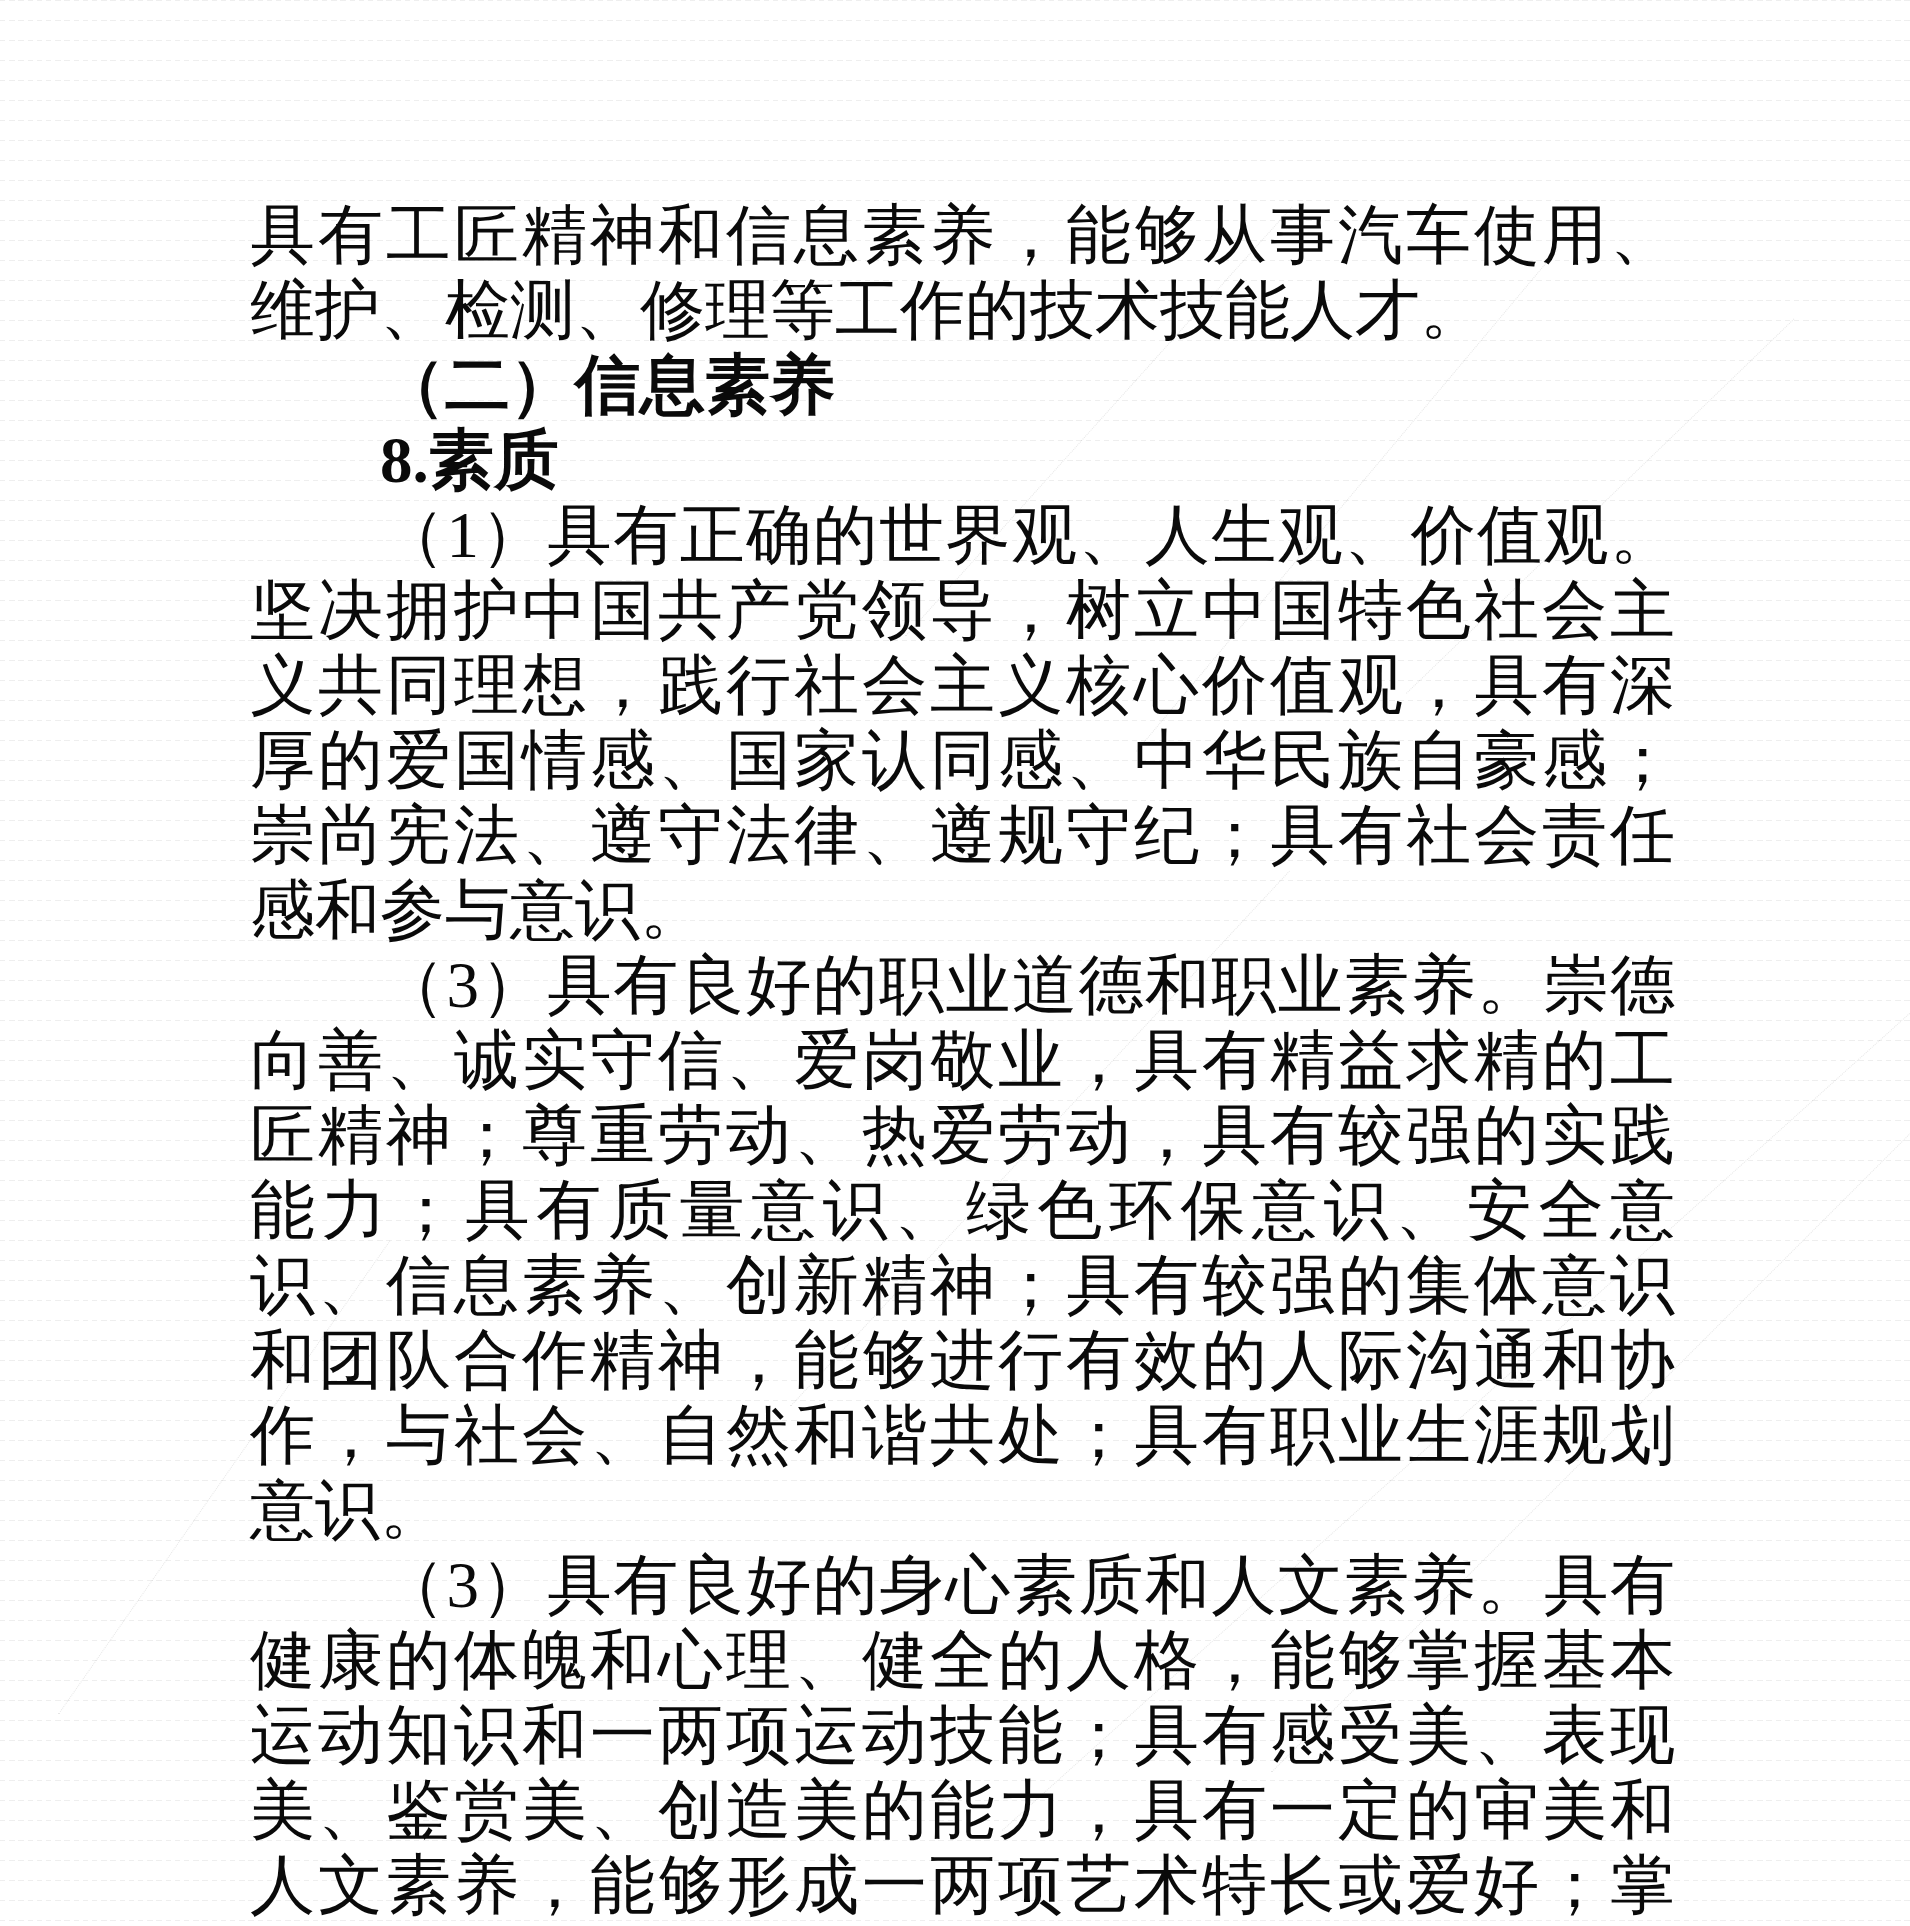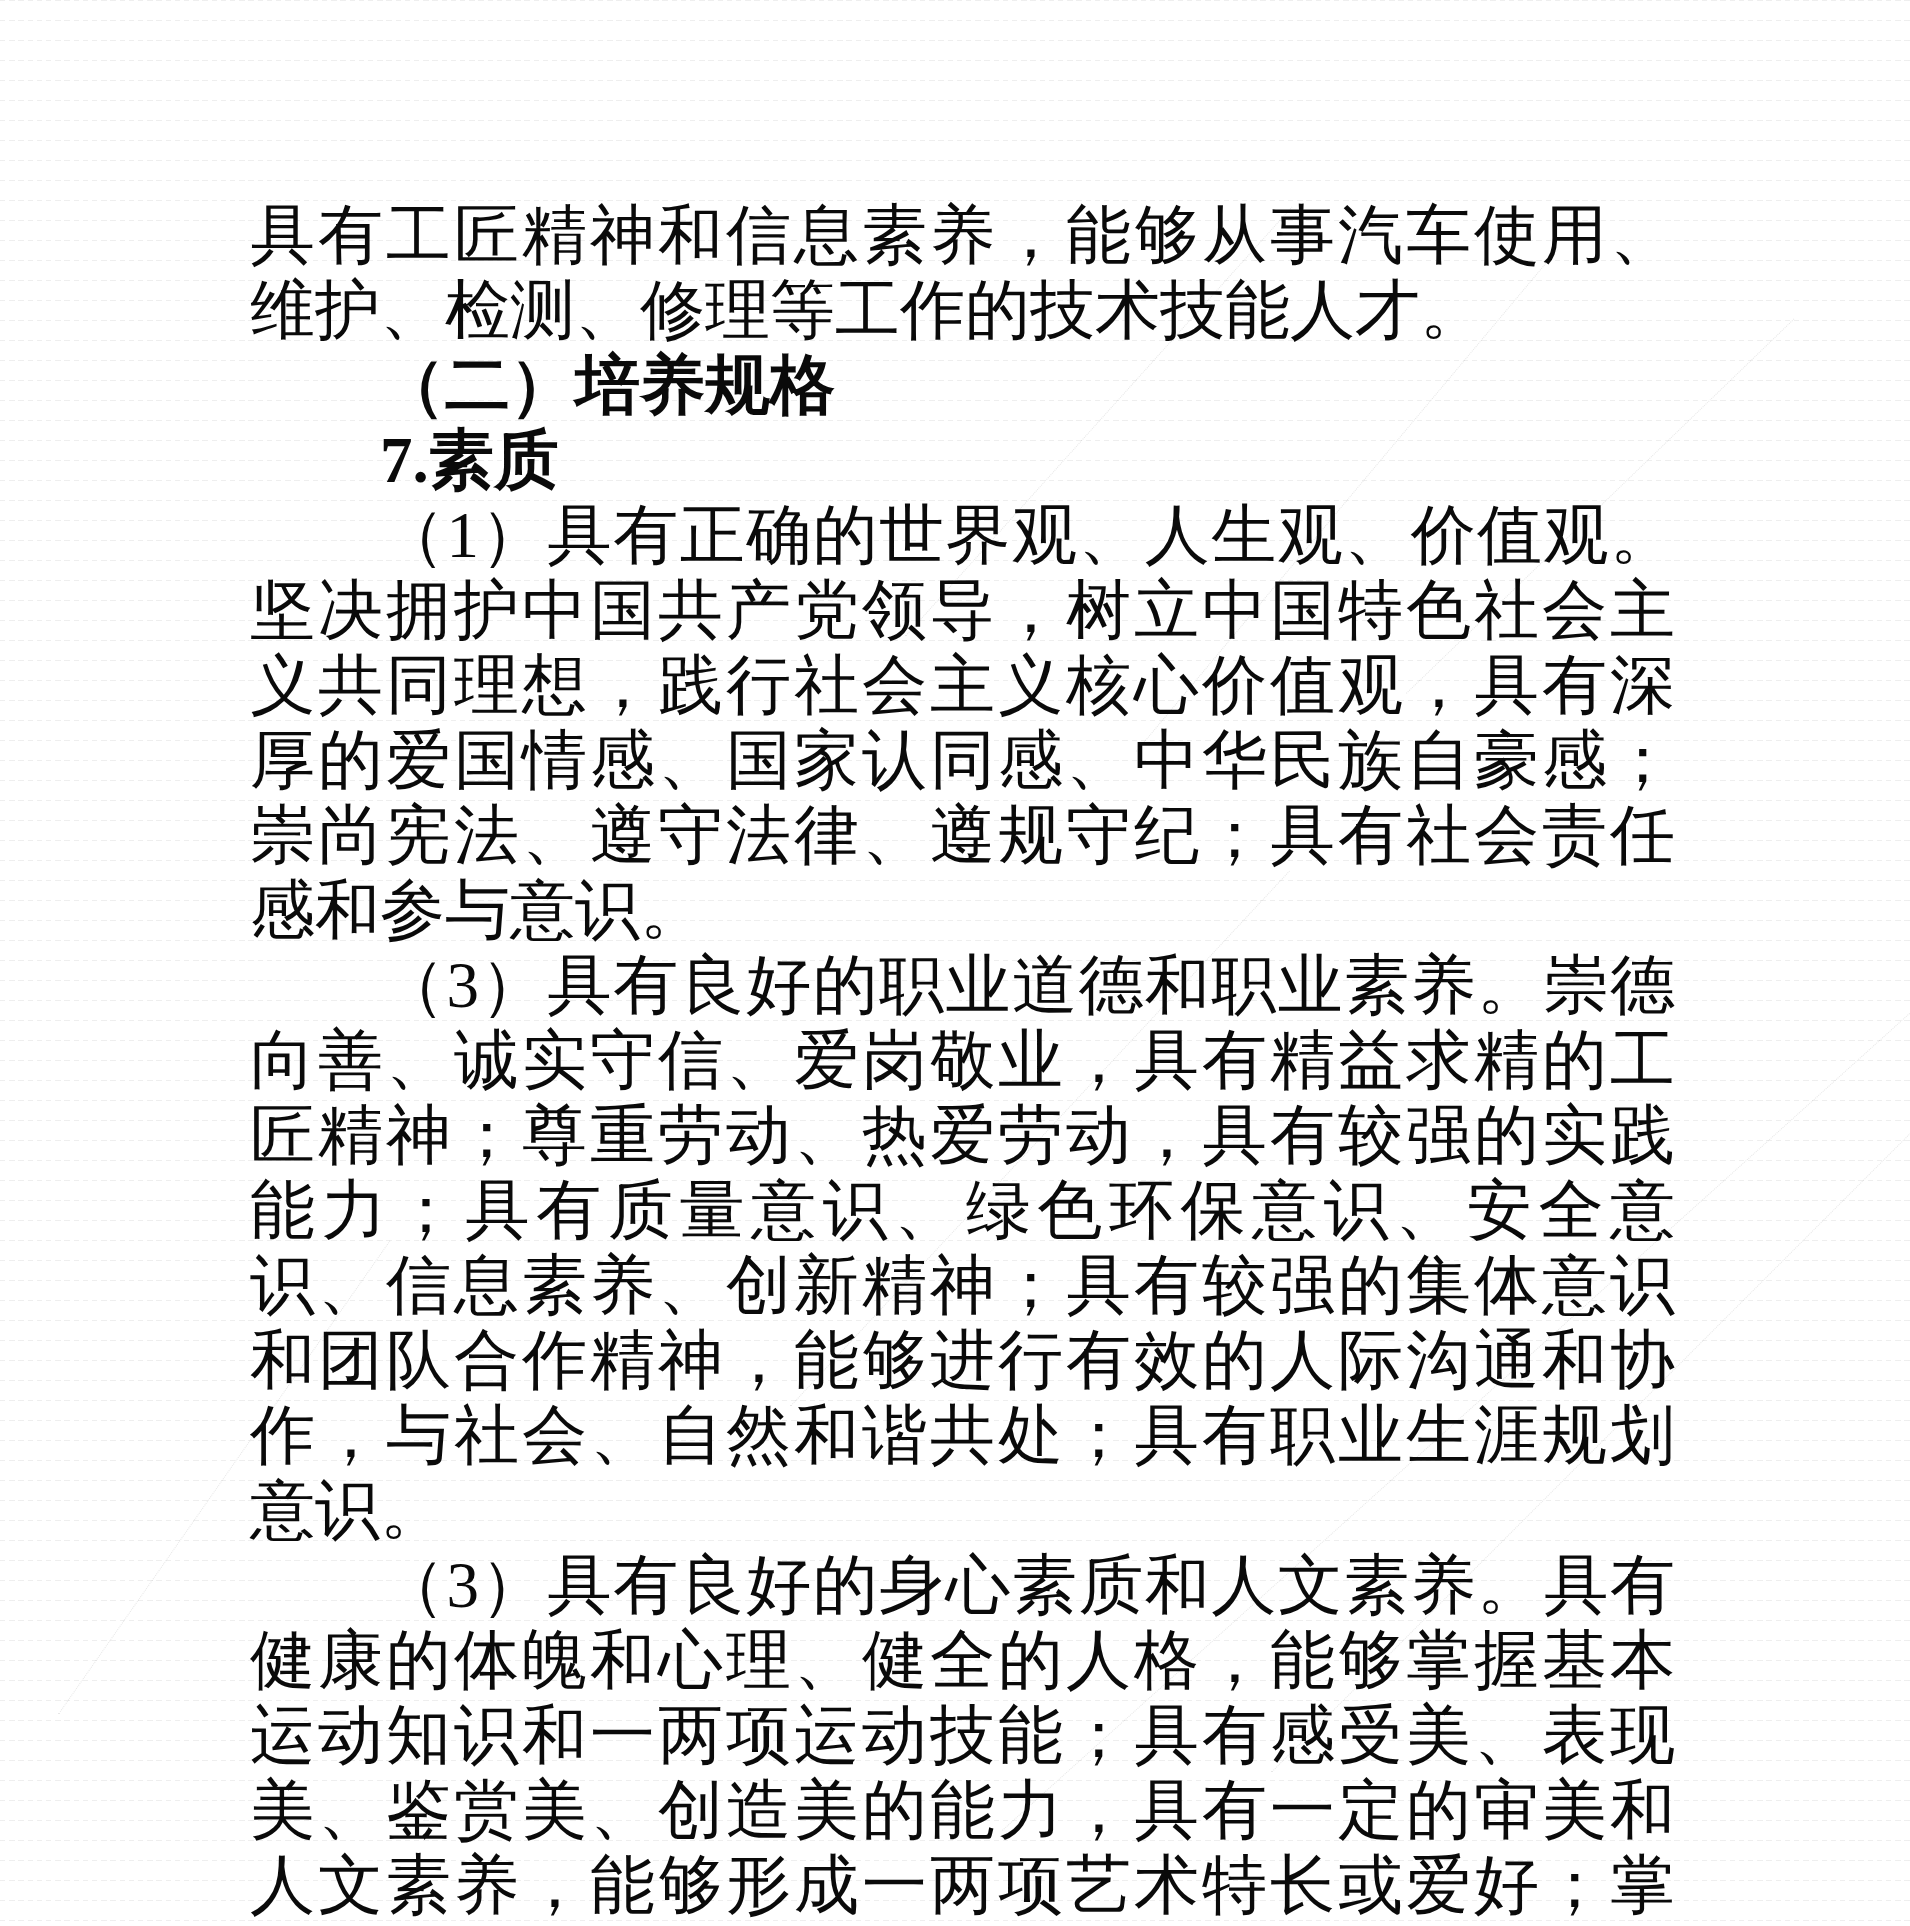--- a/index.html
+++ b/index.html
@@ -72,22 +72,22 @@
   <div class="diag d2"></div>
   <div class="diag d3"></div>
   <div class="diag d4"></div>
   <div class="diag d5"></div>
   <div class="diag d6"></div>
 
   <div class="diag d9"></div>
 
   <main class="content">
     <p class="no-indent">具有工匠精神和信息素养，能够从事汽车使用、维护、检测、修理等工作的技术技能人才。</p>
-    <p class="indent heading">（二）培养规格</p>
-    <p class="indent heading">7.素质</p>
+    <p class="indent heading">（二）信息素养</p>
+    <p class="indent heading">8.素质</p>
     <p class="indent">（1）具有正确的世界观、人生观、价值观。坚决拥护中国共产党领导，树立中国特色社会主义共同理想，践行社会主义核心价值观，具有深厚的爱国情感、国家认同感、中华民族自豪感；崇尚宪法、遵守法律、遵规守纪；具有社会责任感和参与意识。</p>
     <p class="indent">（3）具有良好的职业道德和职业素养。崇德向善、诚实守信、爱岗敬业，具有精益求精的工匠精神；尊重劳动、热爱劳动，具有较强的实践能力；具有质量意识、绿色环保意识、安全意识、信息素养、创新精神；具有较强的集体意识和团队合作精神，能够进行有效的人际沟通和协作，与社会、自然和谐共处；具有职业生涯规划意识。</p>
     <p class="indent">（3）具有良好的身心素质和人文素养。具有健康的体魄和心理、健全的人格，能够掌握基本运动知识和一两项运动技能；具有感受美、表现美、鉴赏美、创造美的能力，具有一定的审美和人文素养，能够形成一两项艺术特长或爱好；掌握一定的学习方法，具有良好的生活习惯、行为习惯和自我管理能力。</p>
 
   </main>
 
 </div>
 
 
 </body></html>

